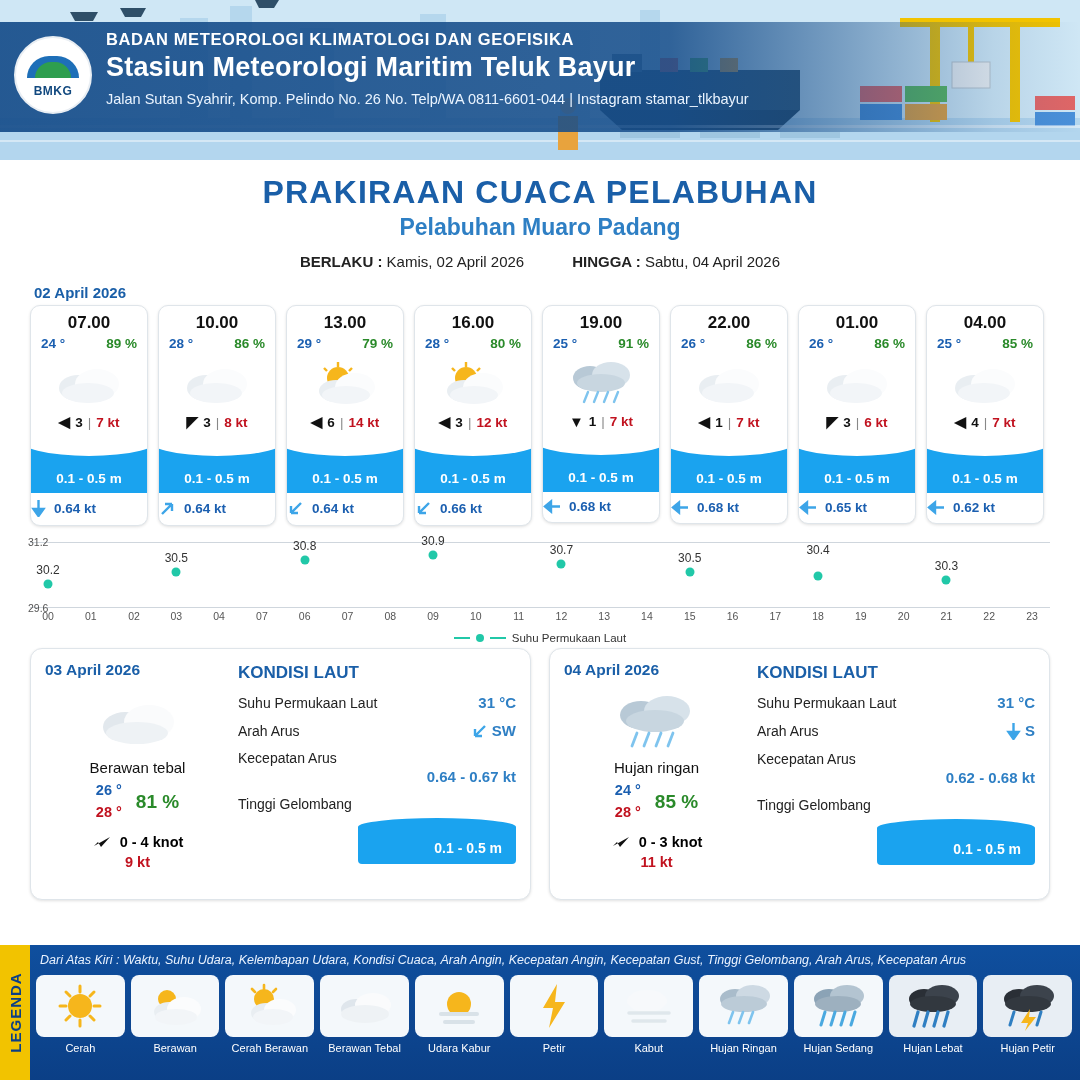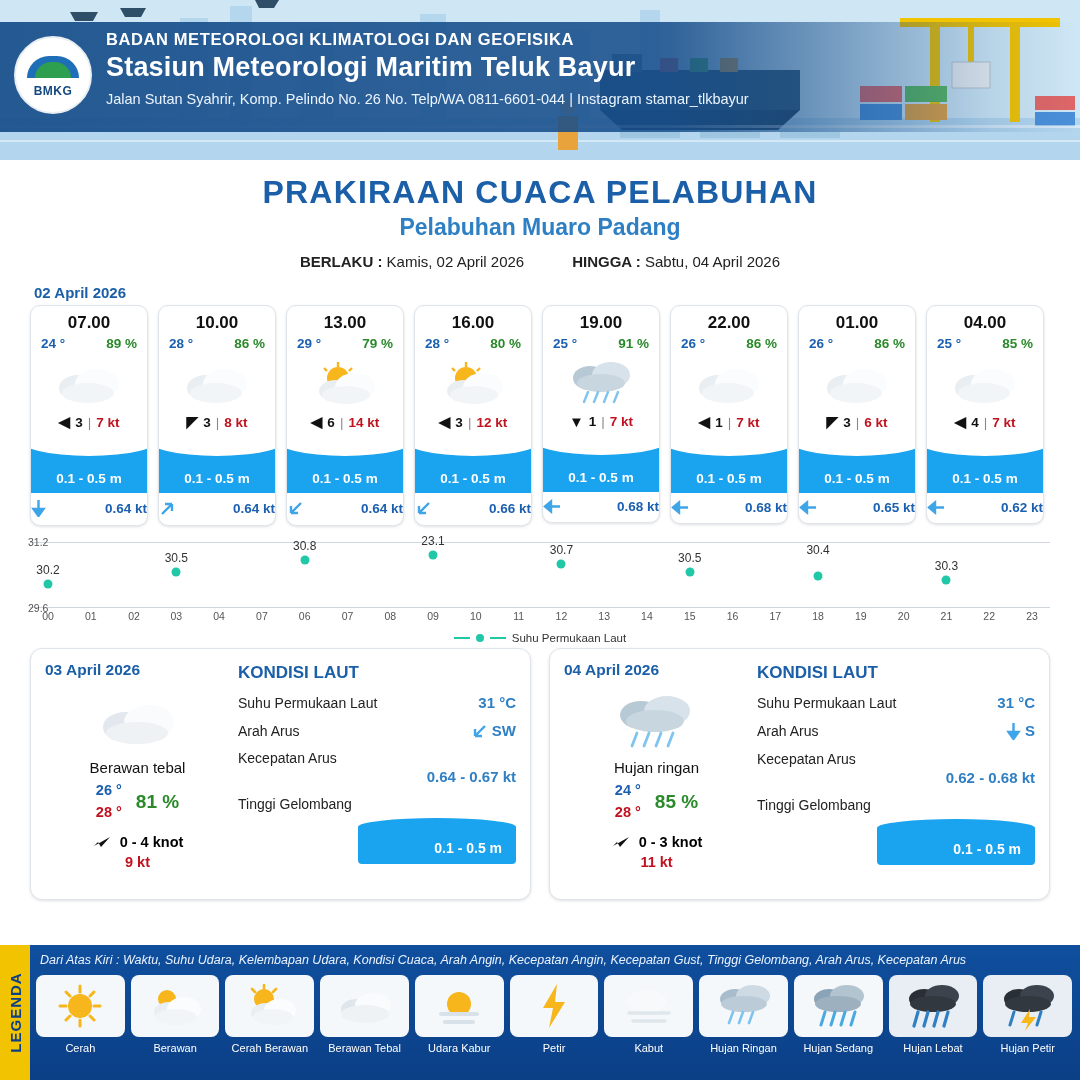--- a/index.html
+++ b/index.html
@@ -83,21 +83,21 @@
     position:relative; background:#1aa3ef; height:58px; margin-top:-2px;
     display:flex; align-items:flex-end; justify-content:center;
   }
   .c-wave .wv-top {
     position:absolute; top:-1px; left:0; width:100%; height:22px;
     background:#fff;
     border-radius:0 0 60% 60% / 0 0 100% 100%;
     transform:scaleX(1.25);
   }
   .c-wave .wv-txt { color:#fff; font-size:13.5px; font-weight:bold; padding-bottom:7px; }
-  .c-cur { display:flex; align-items:center; justify-content:space-between; gap:8px; padding:7px 0 8px; font-size:13.5px; font-weight:bold; color:#1b5fb0; }
+  .c-cur { display:flex; align-items:center; justify-content:flex-start; gap:8px; padding:7px 0 8px; font-size:13.5px; font-weight:bold; color:#1b5fb0; }
 
   
   .chart-wrap { margin:16px 30px 0; position:relative; height:100px; }
   .chart-area { position:relative; height:66px; border-top:1px solid #cfd6dd; border-bottom:1px solid #cfd6dd; }
   .yl { position:absolute; left:-2px; font-size:10.5px; color:#555; }
   .yl.top { top:-7px; }
   .yl.bot { bottom:-7px; }
   .pt { position:absolute; width:9px; height:9px; border-radius:50%; background:#21c8a8; transform:translate(-50%,-50%); }
   .pt-lbl { position:absolute; font-size:12px; color:#333; transform:translate(-50%,-100%); white-space:nowrap; }
   .xaxis { position:relative; height:18px; margin-top:2px; }
@@ -558,21 +558,21 @@
   <div class="chart-area" id="chartArea">
     <div class="yl top">31.2</div>
     <div class="yl bot">29.6</div>
   <div class="pt" style="left: 18px; top: 41.25px;"></div>
       <div class="pt-lbl" style="left: 18px; top: 34.25px;">30.2</div>
       <div class="pt" style="left: 146.348px; top: 28.875px;"></div>
       <div class="pt-lbl" style="left: 146.348px; top: 21.875px;">30.5</div>
       <div class="pt" style="left: 274.696px; top: 16.5px;"></div>
       <div class="pt-lbl" style="left: 274.696px; top: 9.5px;">30.8</div>
       <div class="pt" style="left: 403.043px; top: 12.375px;"></div>
-      <div class="pt-lbl" style="left: 403.043px; top: 5.375px;">23.1</div>
+      <div class="pt-lbl" style="left: 403.043px; top: 5.375px;">30.9</div>
       <div class="pt" style="left: 531.391px; top: 20.625px;"></div>
       <div class="pt-lbl" style="left: 531.391px; top: 13.625px;">30.7</div>
       <div class="pt" style="left: 659.739px; top: 28.875px;"></div>
       <div class="pt-lbl" style="left: 659.739px; top: 21.875px;">30.5</div>
       <div class="pt" style="left: 788.087px; top: 33px;"></div>
       <div class="pt-lbl" style="left: 788.087px; top: 14px;">30.4</div>
       <div class="pt" style="left: 916.435px; top: 37.125px;"></div>
       <div class="pt-lbl" style="left: 916.435px; top: 30.125px;">30.3</div>
     </div>
   <div class="xaxis" id="xAxis">

